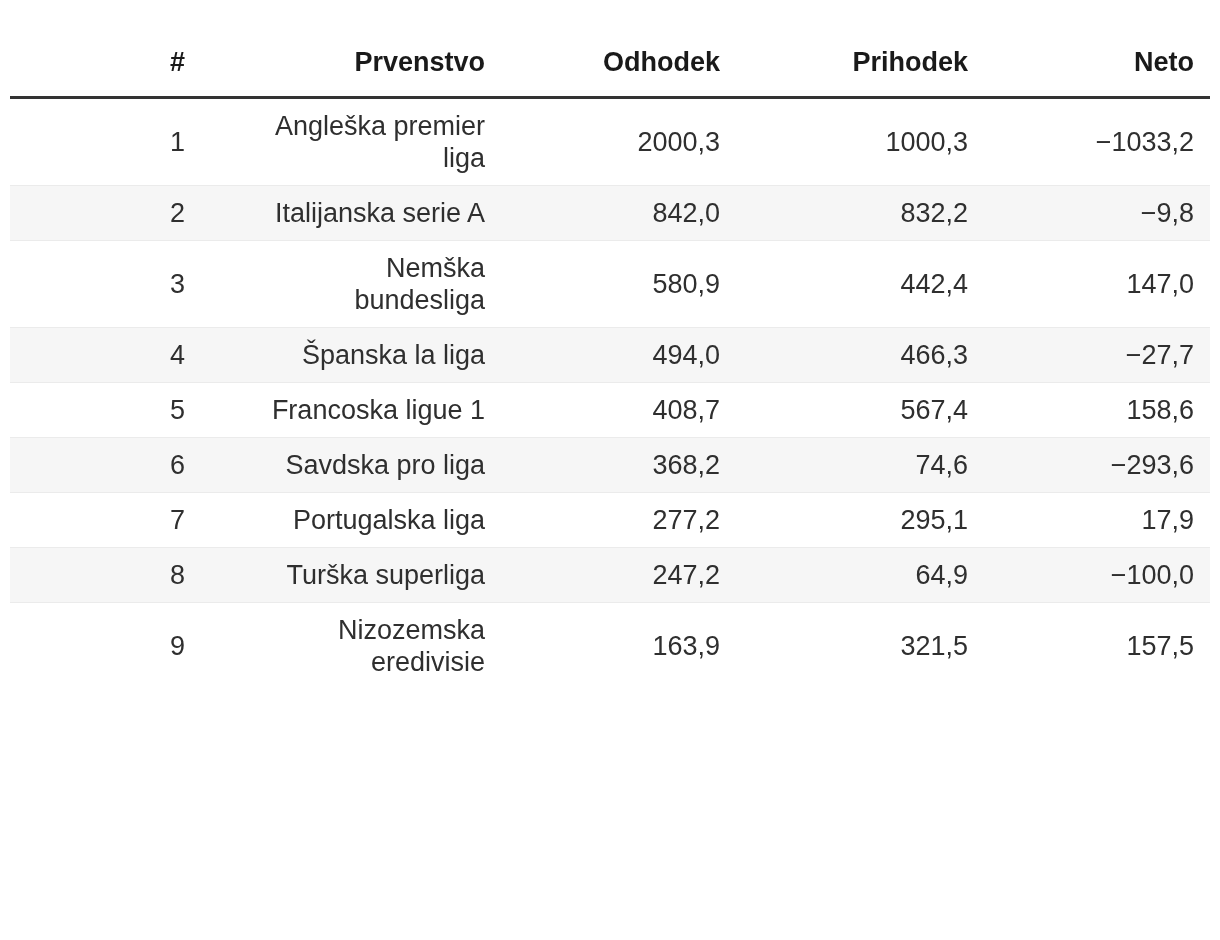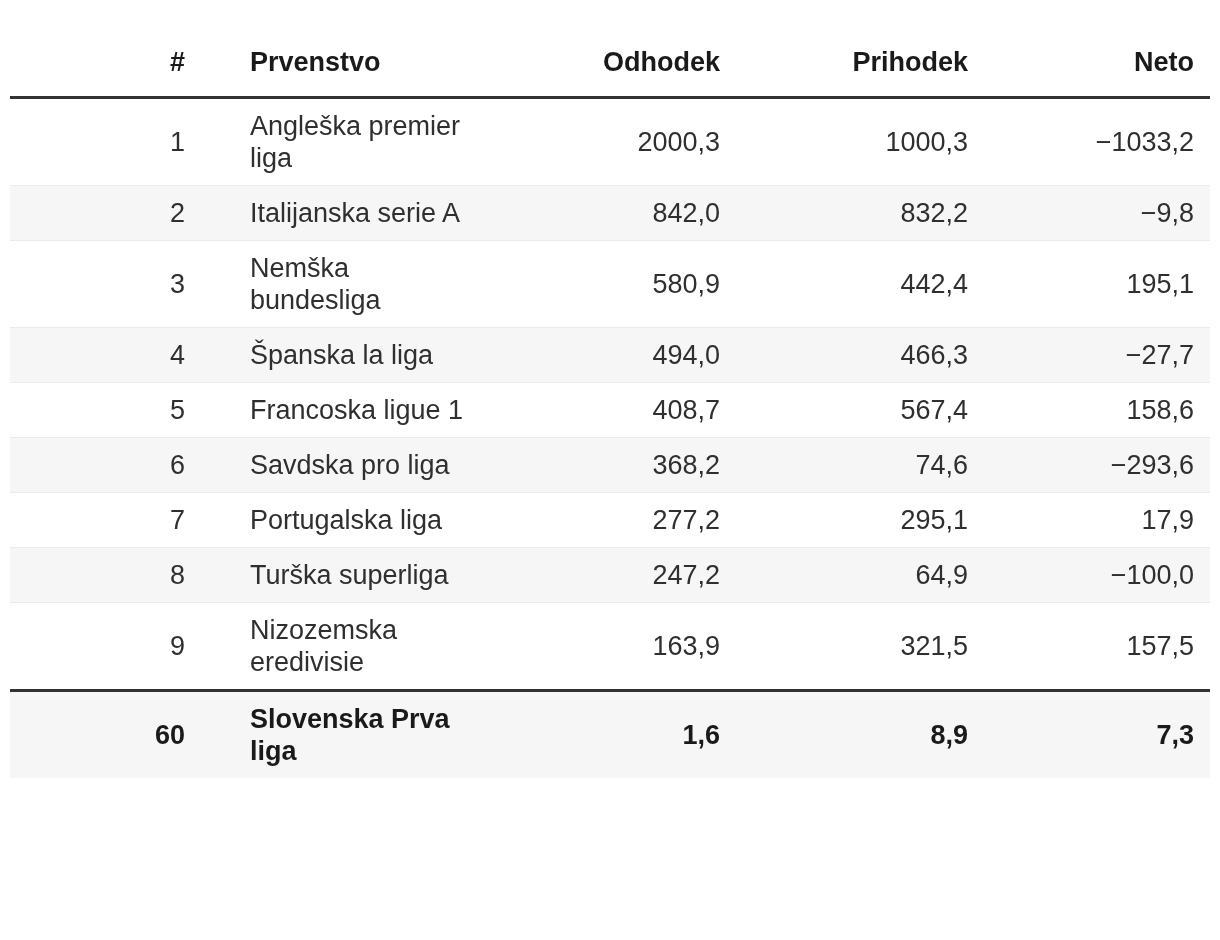--- a/index.html
+++ b/index.html
@@ -36,21 +36,21 @@
     color: var(--header-text, #1a1a1a);
     padding: 16px 0 18px 0;
     vertical-align: bottom;
   }
   td {
     padding: 11px 0;
     vertical-align: middle;
   }
   .a-right { text-align: right; }
   .a-left  { text-align: left; }
-  .col-name { padding-left: 65px; overflow-wrap: break-word; }
+  .col-name { padding-left: 65px; overflow-wrap: break-word; text-align: right; }
   .col-last { padding-right: 16px; }
 
   tbody tr + tr {
     border-top: 1px solid var(--hairline, #ebebeb);
   }
   tbody tr:nth-child(even) {
     background: var(--stripe, #f6f6f6);
   }
   tbody tr.emphasis {
     border-top: 3px solid var(--rule, #333333);
@@ -103,21 +103,21 @@
     <td class="a-right">842,0</td>
     <td class="a-right">832,2</td>
     <td class="a-right col-last">−9,8</td>
   </tr>
 
   <tr>
     <td class="a-right">3</td>
     <td class="a-left col-name">Nemška bundesliga</td>
     <td class="a-right">580,9</td>
     <td class="a-right">442,4</td>
-    <td class="a-right col-last">195,1</td>
+    <td class="a-right col-last">147,0</td>
   </tr>
 
   <tr>
     <td class="a-right">4</td>
     <td class="a-left col-name">Španska la liga</td>
     <td class="a-right">494,0</td>
     <td class="a-right">466,3</td>
     <td class="a-right col-last">−27,7</td>
   </tr>
 
@@ -155,24 +155,17 @@
 
   <tr>
     <td class="a-right">9</td>
     <td class="a-left col-name">Nizozemska eredivisie</td>
     <td class="a-right">163,9</td>
     <td class="a-right">321,5</td>
     <td class="a-right col-last">157,5</td>
   </tr>
 
 
-  <tr class="emphasis">
-    <td class="a-right">60</td>
-    <td class="a-left col-name">Slovenska Prva liga</td>
-    <td class="a-right">1,6</td>
-    <td class="a-right">8,9</td>
-    <td class="a-right col-last">7,3</td>
-  </tr>
 </tbody>
   </table>
 
 
 </div>
 
 </body></html>

